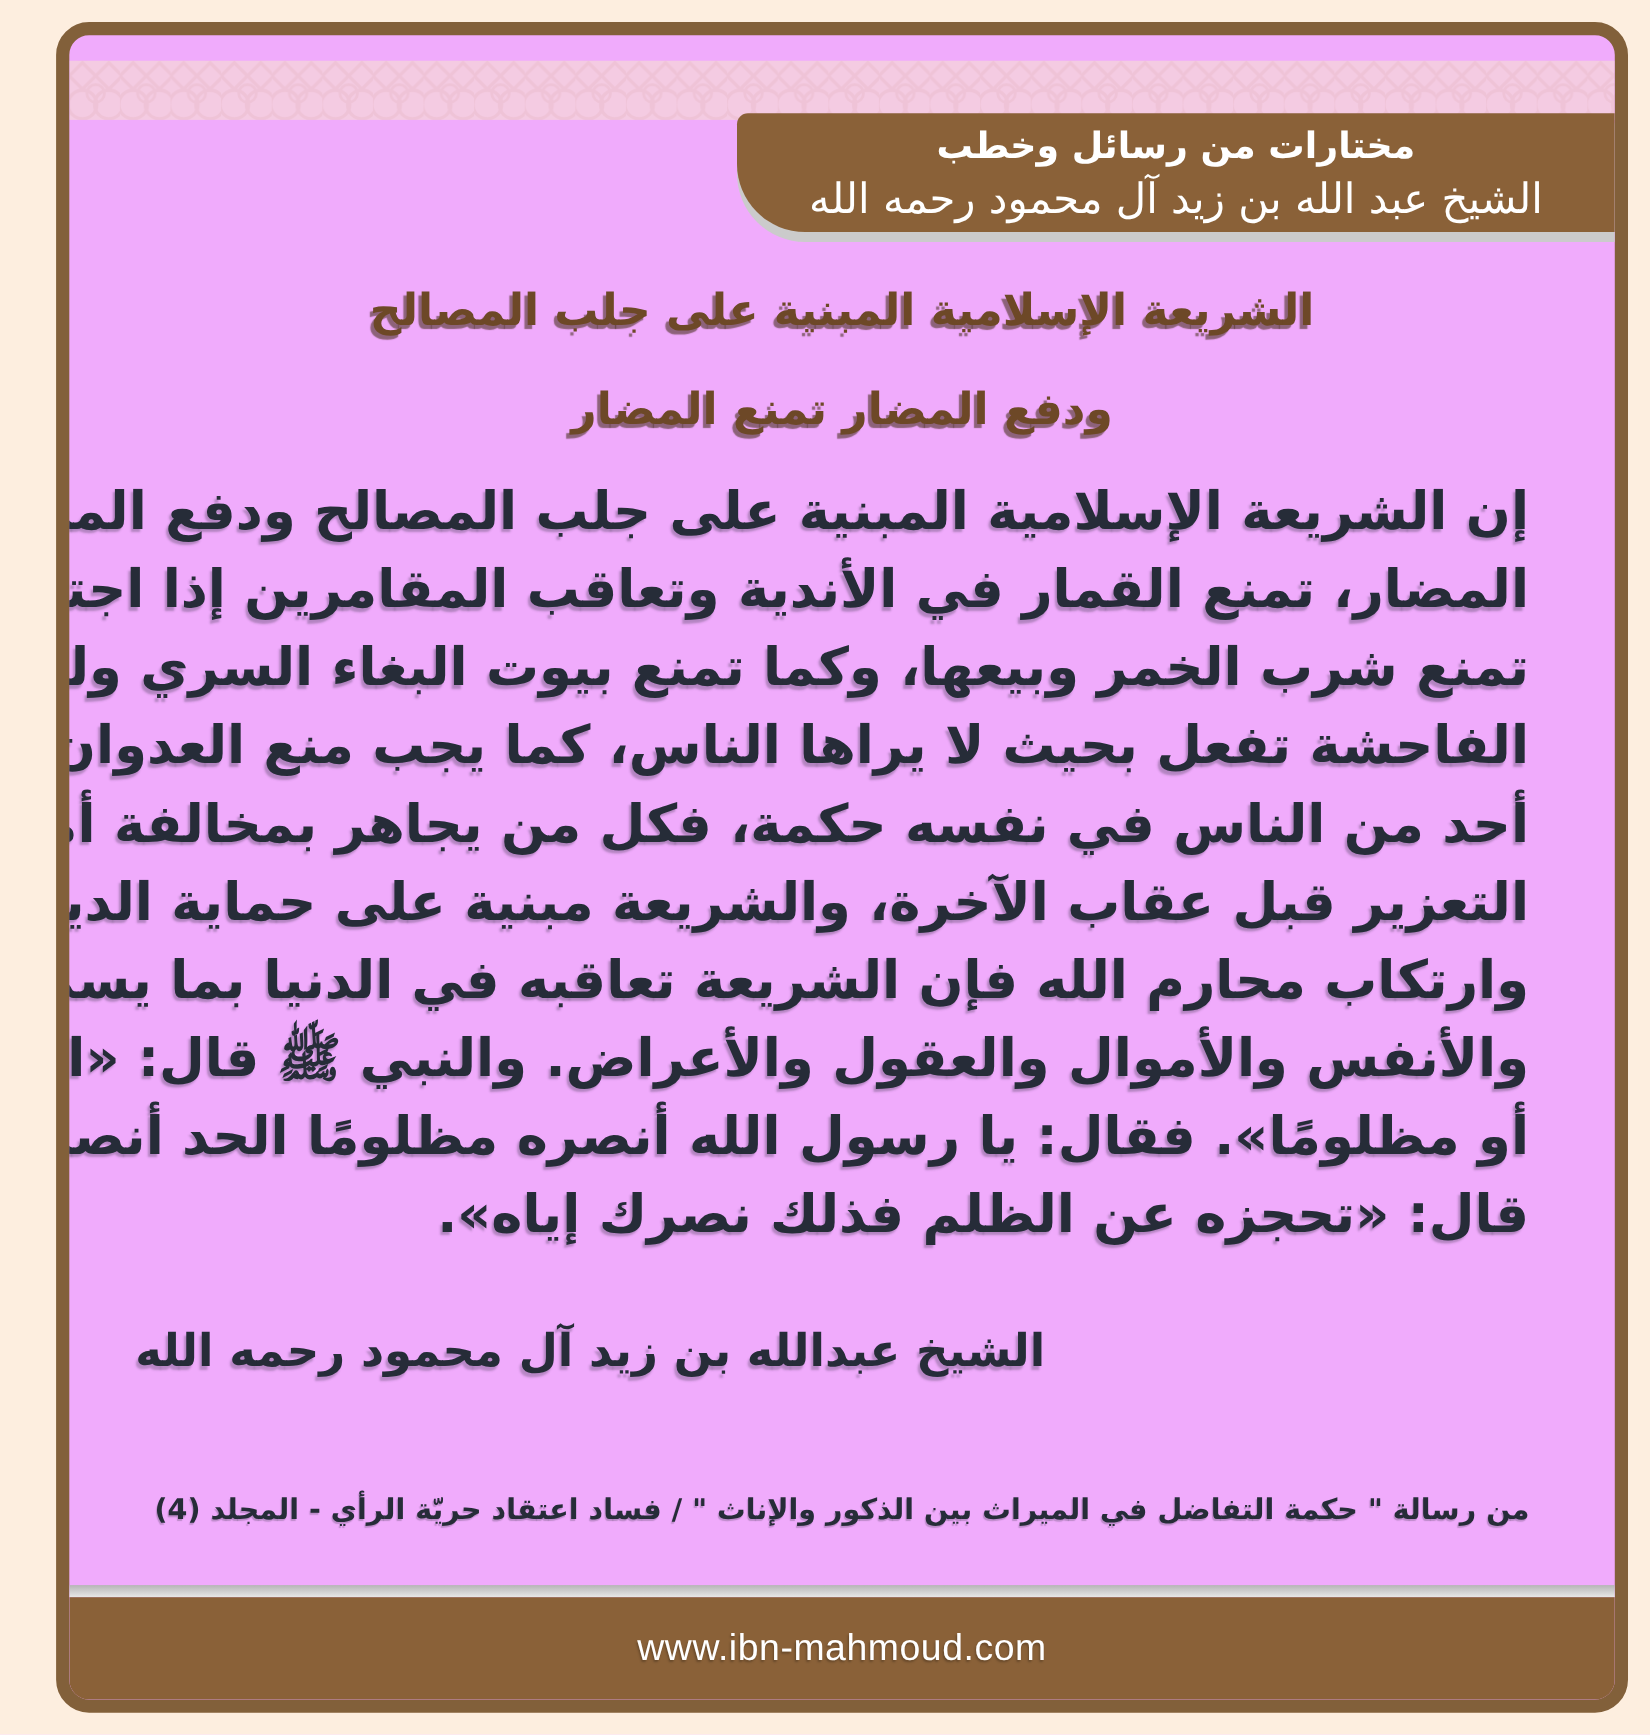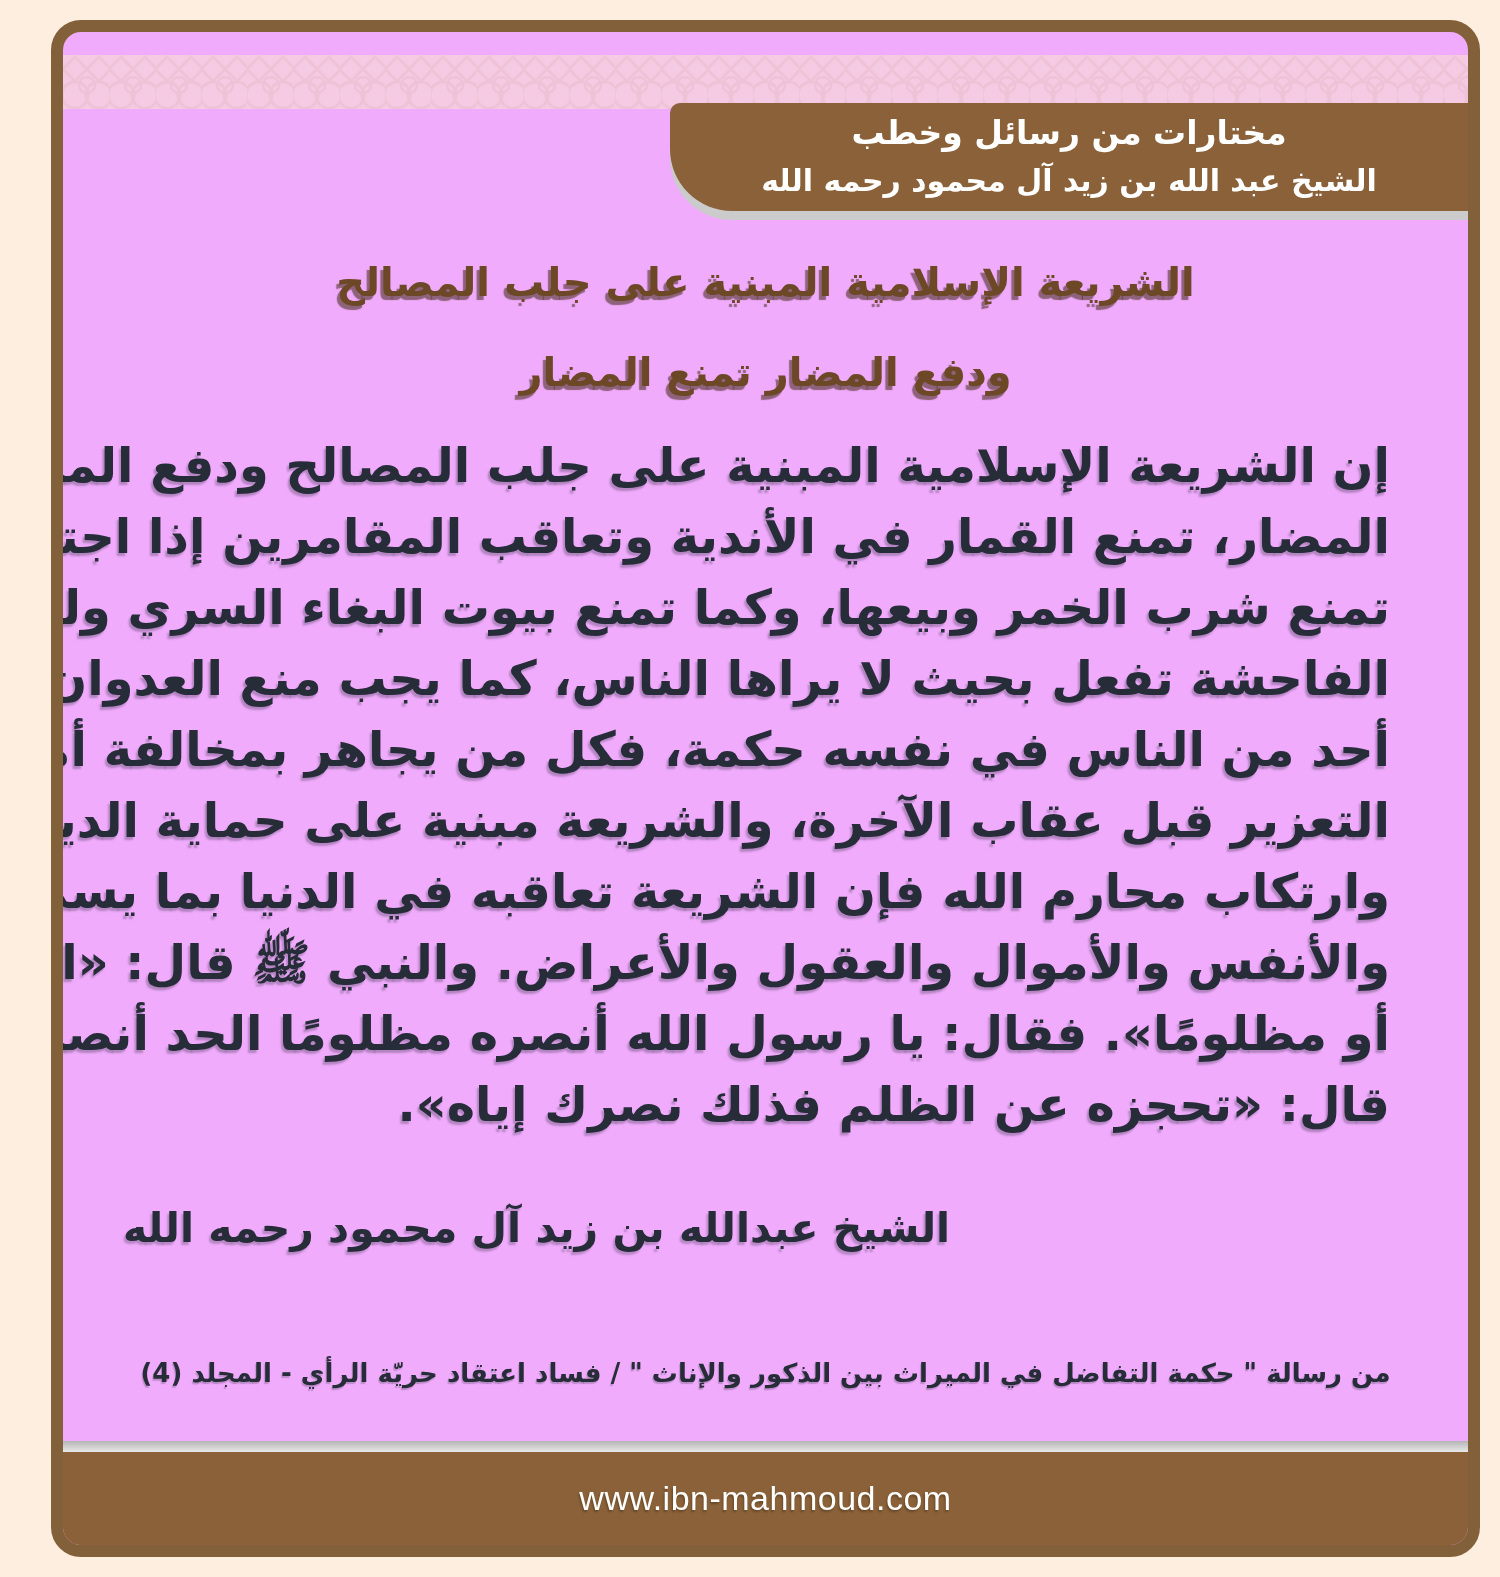--- a/index.html
+++ b/index.html
@@ -45,22 +45,22 @@
     direction: rtl;
     text-align: center;
     padding-top: 8px;
   }
   .banner-line1 {
     font-size: 33px;
     font-weight: bold;
     line-height: 44px;
   }
   .banner-line2 {
-    font-size: 30px;
-    font-weight: bold;
+    font-size: 38px;
+    font-weight: normal;
     line-height: 52px;
   }
 
   .title {
     position: absolute;
     top: 205px; left: 40px; right: 40px;
     direction: rtl;
     text-align: center;
     color: #6d4827;
     font-weight: bold;

